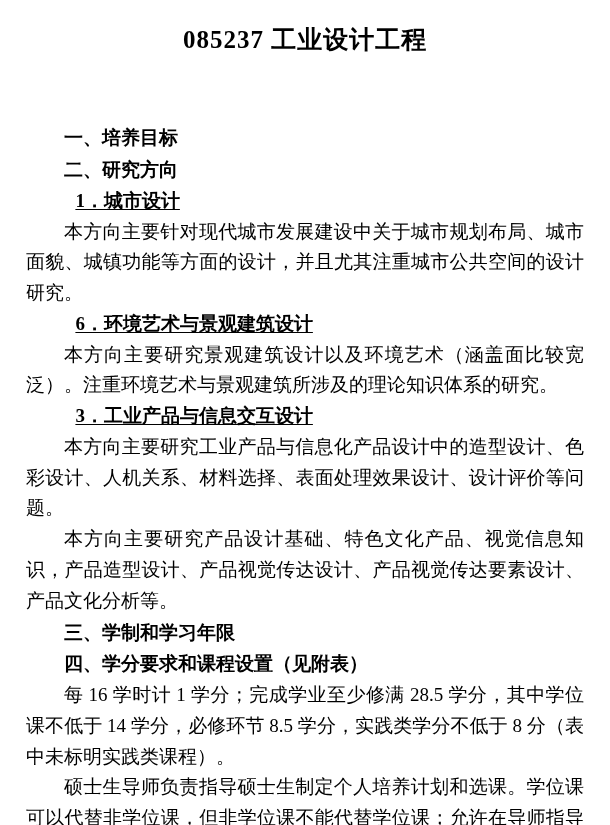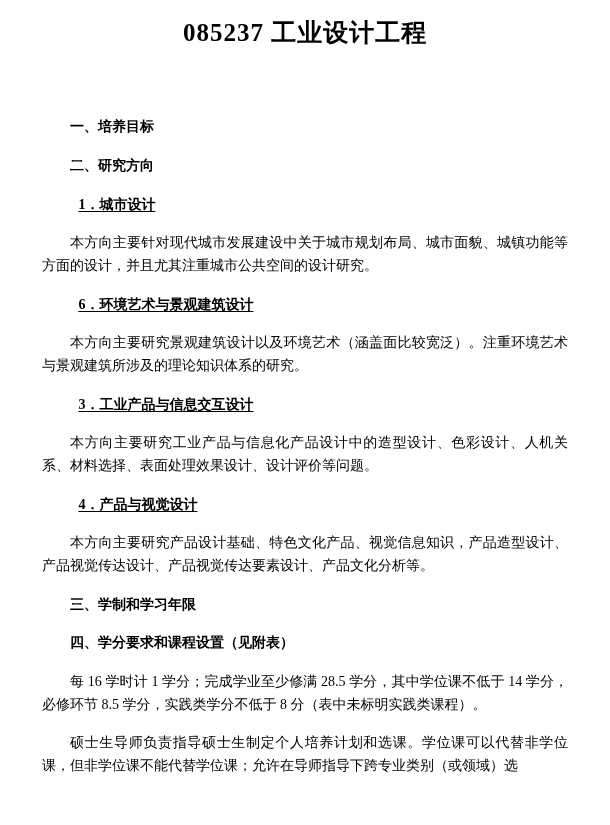--- a/index.html
+++ b/index.html
@@ -11,39 +11,39 @@
     width: 610px;
     height: 825px;
     font-family: "Liberation Serif", "DejaVu Serif", serif;
     color: #000000;
     overflow: hidden;
   }
   .page {
     width: 610px;
     height: 825px;
     box-sizing: border-box;
-    padding: 0 26px;
+    padding: 7px 26px;
     position: relative;
   }
   .doc-title {
     text-align: center;
     font-family: "Liberation Serif", "DejaVu Serif", serif;
     font-weight: bold;
     font-size: 25px;
     letter-spacing: 1px;
     margin: 0;
     padding-top: 17px;
     line-height: 1.25;
   }
   .body-block {
     margin-top: 68px;
   }
   p {
-    margin: 16px;
-    font-size: 14px;
+    margin: 0;
+    font-size: 19px;
     line-height: 1.62;
     text-align: justify;
     text-justify: inter-ideograph;
   }
   .h1 {
     font-weight: bold;
     text-indent: 2em;
     margin-top: 1px;
   }
   .h2 {
@@ -73,21 +73,20 @@
 
     <p class="h2 underline">1．城市设计</p>
     <p class="para">本方向主要针对现代城市发展建设中关于城市规划布局、城市面貌、城镇功能等方面的设计，并且尤其注重城市公共空间的设计研究。</p>
 
     <p class="h2 underline">6．环境艺术与景观建筑设计</p>
     <p class="para">本方向主要研究景观建筑设计以及环境艺术（涵盖面比较宽泛）。注重环境艺术与景观建筑所涉及的理论知识体系的研究。</p>
 
     <p class="h2 underline">3．工业产品与信息交互设计</p>
     <p class="para">本方向主要研究工业产品与信息化产品设计中的造型设计、色彩设计、人机关系、材料选择、表面处理效果设计、设计评价等问题。</p>
 
-    <p class="h2 underline">4．产品与视觉设计</p>
     <p class="para">本方向主要研究产品设计基础、特色文化产品、视觉信息知识，产品造型设计、产品视觉传达设计、产品视觉传达要素设计、产品文化分析等。</p>
 
     <p class="h1">三、学制和学习年限</p>
 
     <p class="h1">四、学分要求和课程设置（见附表）</p>
     <p class="para">每 16 学时计 1 学分；完成学业至少修满 28.5 学分，其中学位课不低于 14 学分，必修环节 8.5 学分，实践类学分不低于 8 分（表中未标明实践类课程）。</p>
     <p class="para">硕士生导师负责指导硕士生制定个人培养计划和选课。学位课可以代替非学位课，但非学位课不能代替学位课；允许在导师指导下跨专业类别（或领域）选</p>
 
   </div>
 </div>

